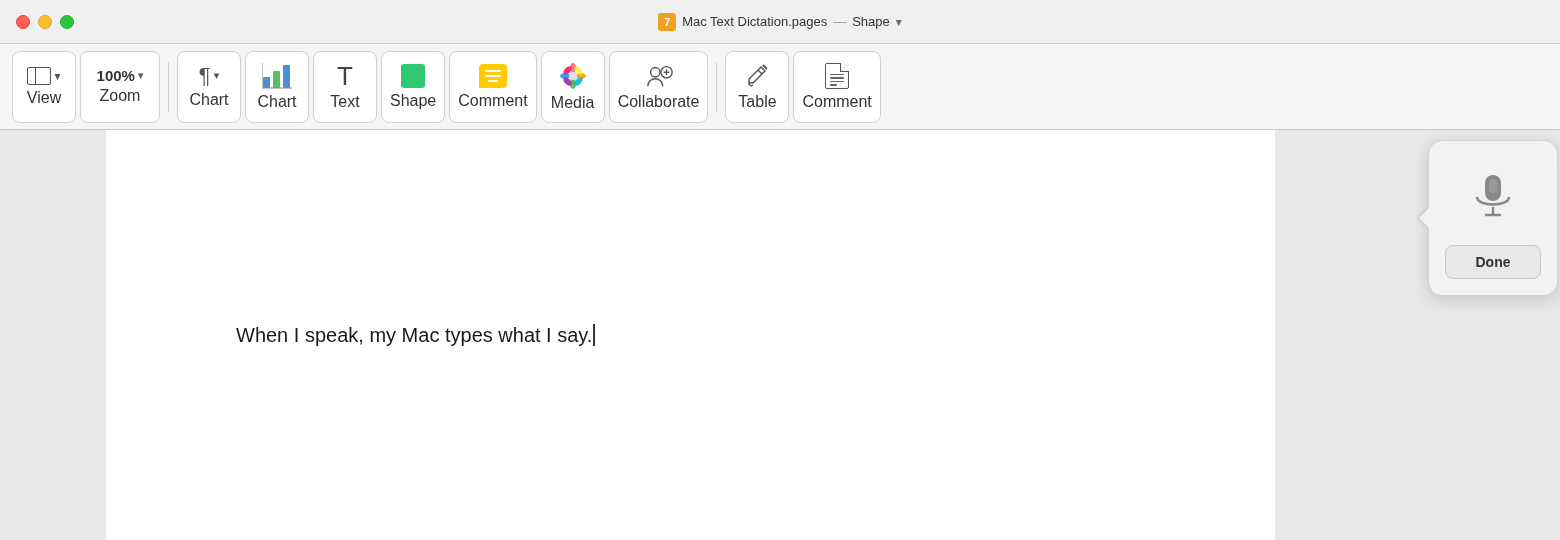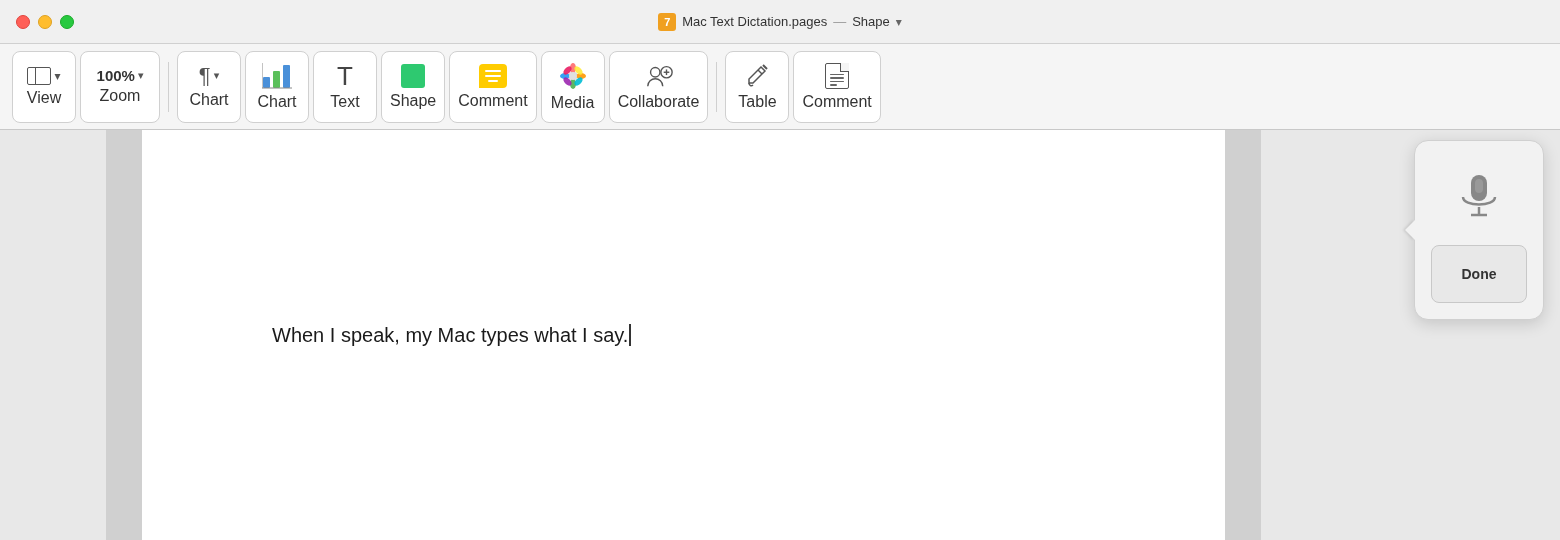--- a/index.html
+++ b/index.html
@@ -256,21 +256,21 @@
       flex: 1;
       background: #d0d0d0;
       display: flex;
       justify-content: center;
       align-items: flex-start;
       padding: 0;
       position: relative;
     }
 
     .page {
-      width: 1083px;
+      width: 1169px;
       height: 410px;
       background: white;
       position: relative;
       margin-top: 0;
     }
 
     .page-content {
       position: absolute;
       top: 0;
       left: 130px;
@@ -348,21 +348,21 @@
       justify-content: center;
     }
 
     .mic-svg {
       width: 56px;
       height: 56px;
     }
 
     .done-btn {
       width: 100%;
-      padding: 20px;
+      padding: 8px;
       background: #e8e8e8;
       border: 1px solid #c8c8c8;
       border-radius: 8px;
       font-size: 14px;
       font-weight: 600;
       color: #333;
       cursor: pointer;
       text-align: center;
     }
 

